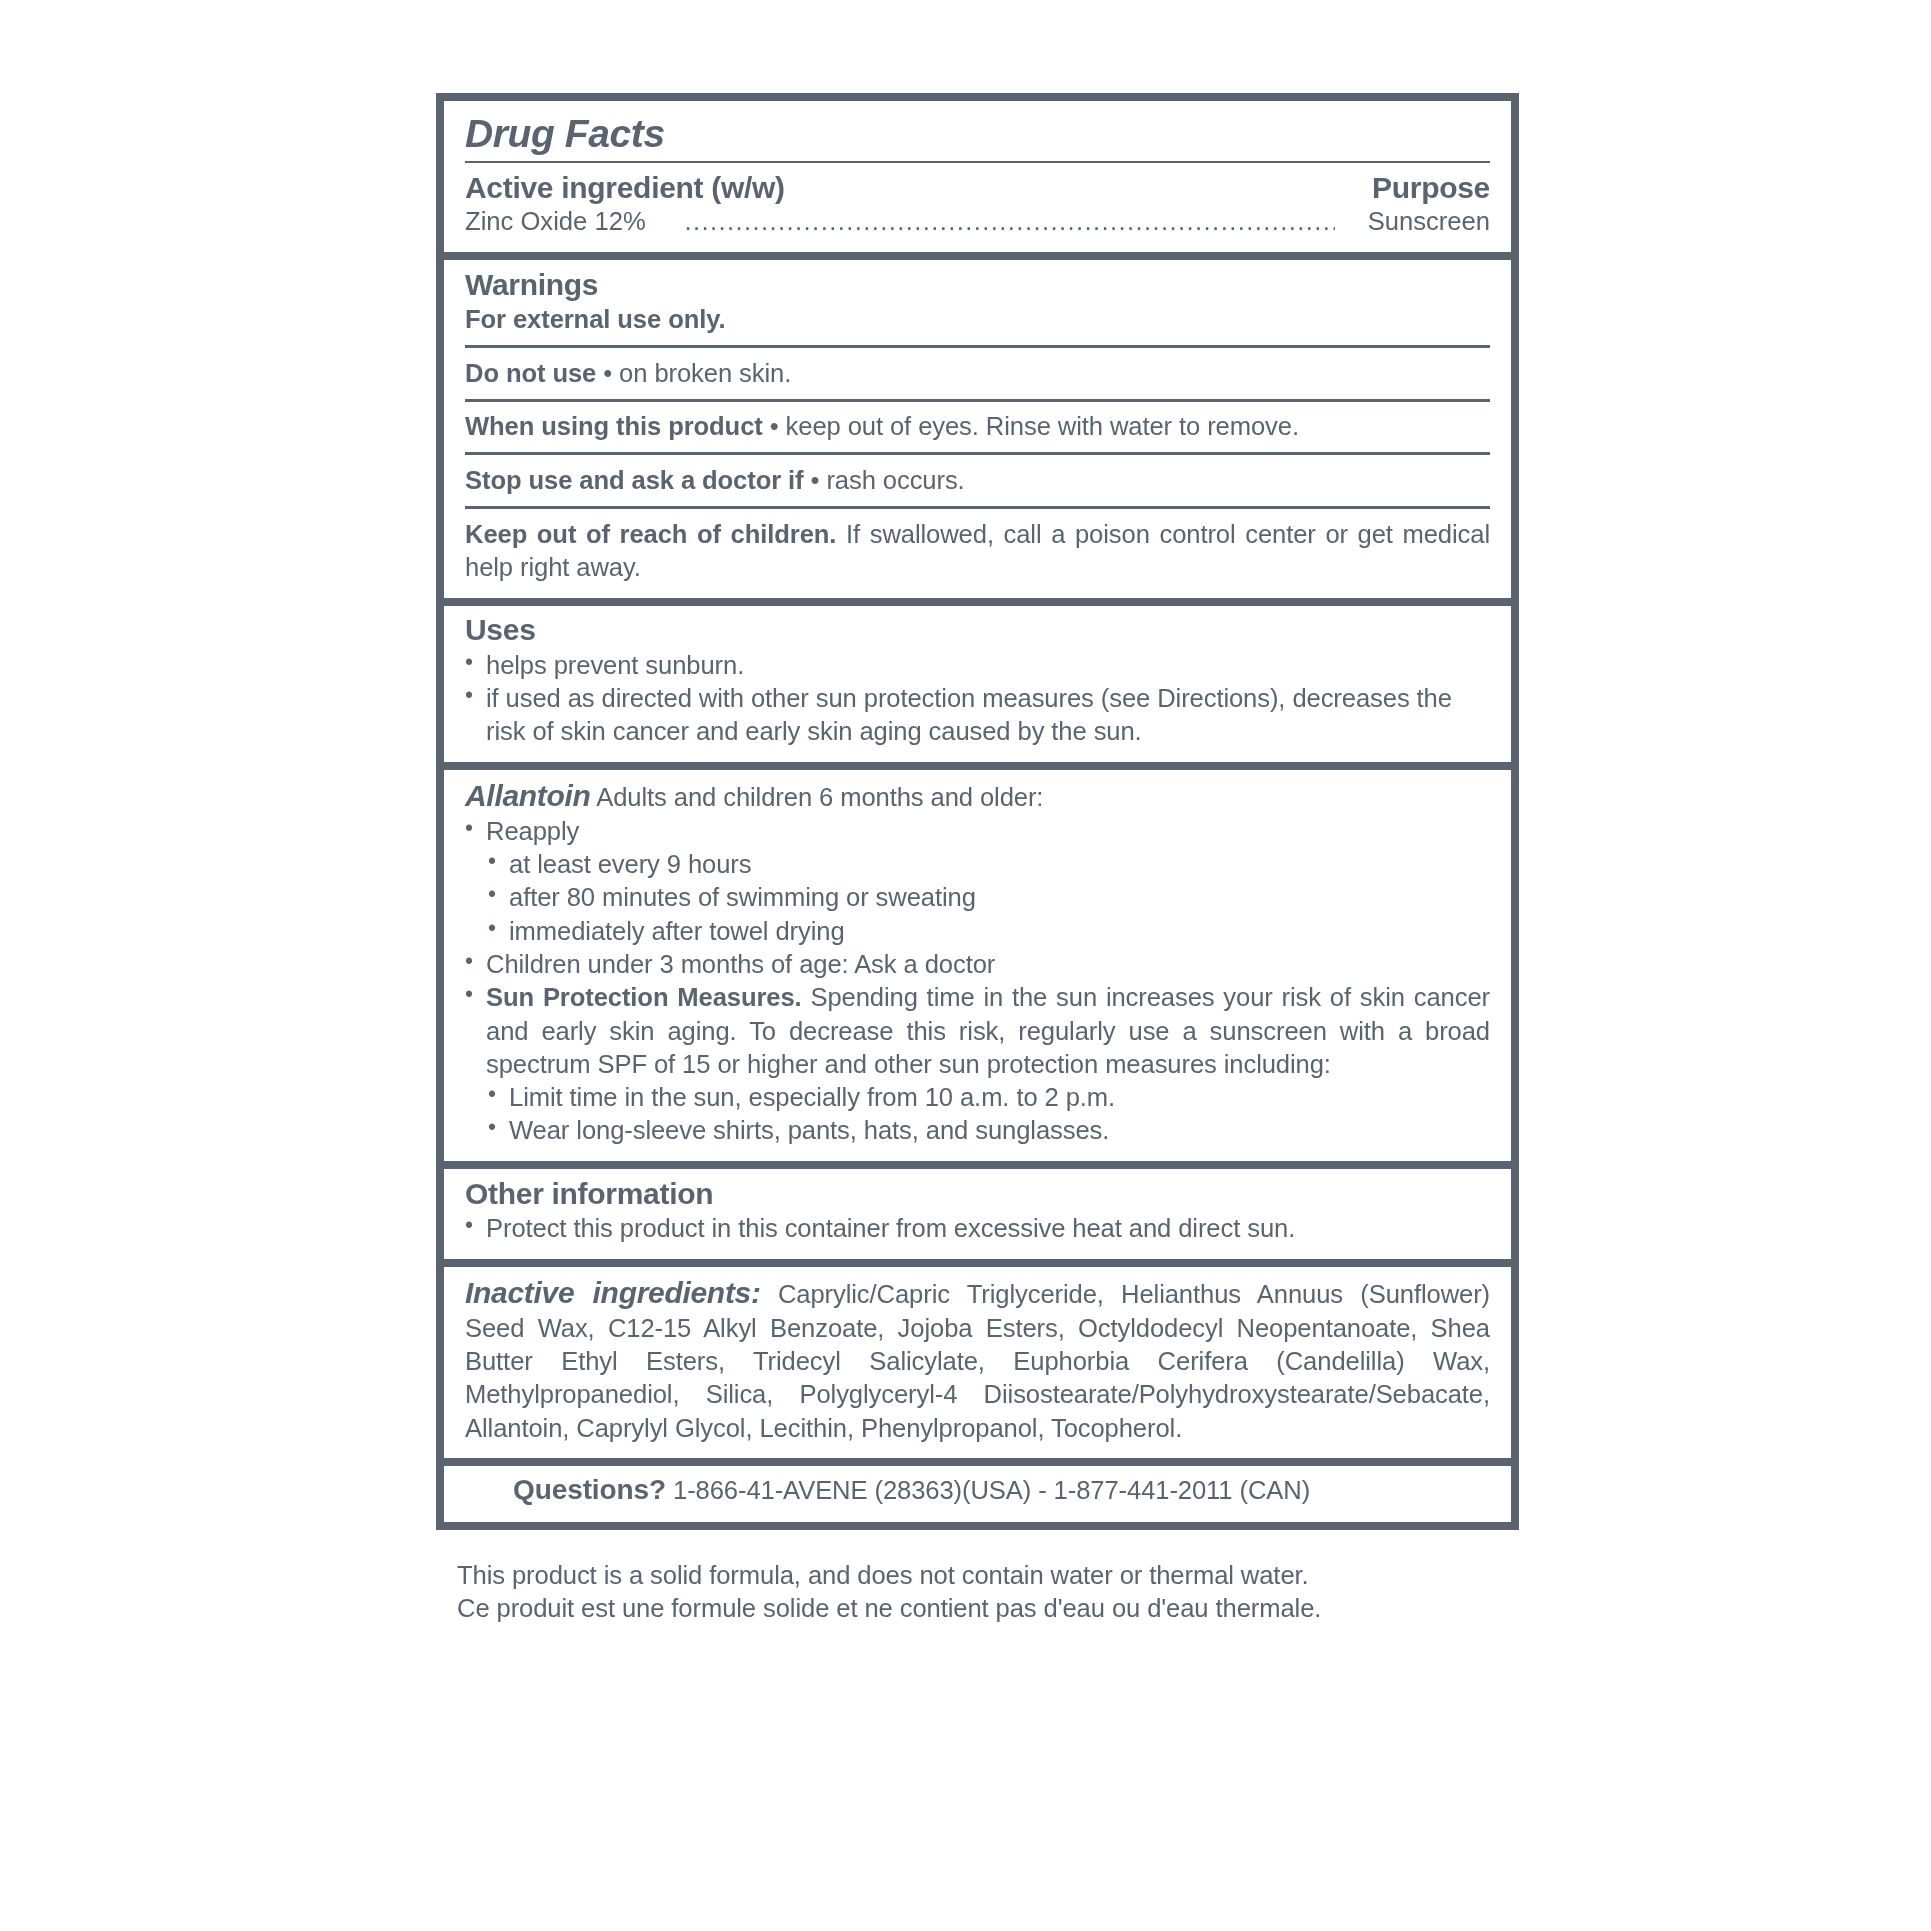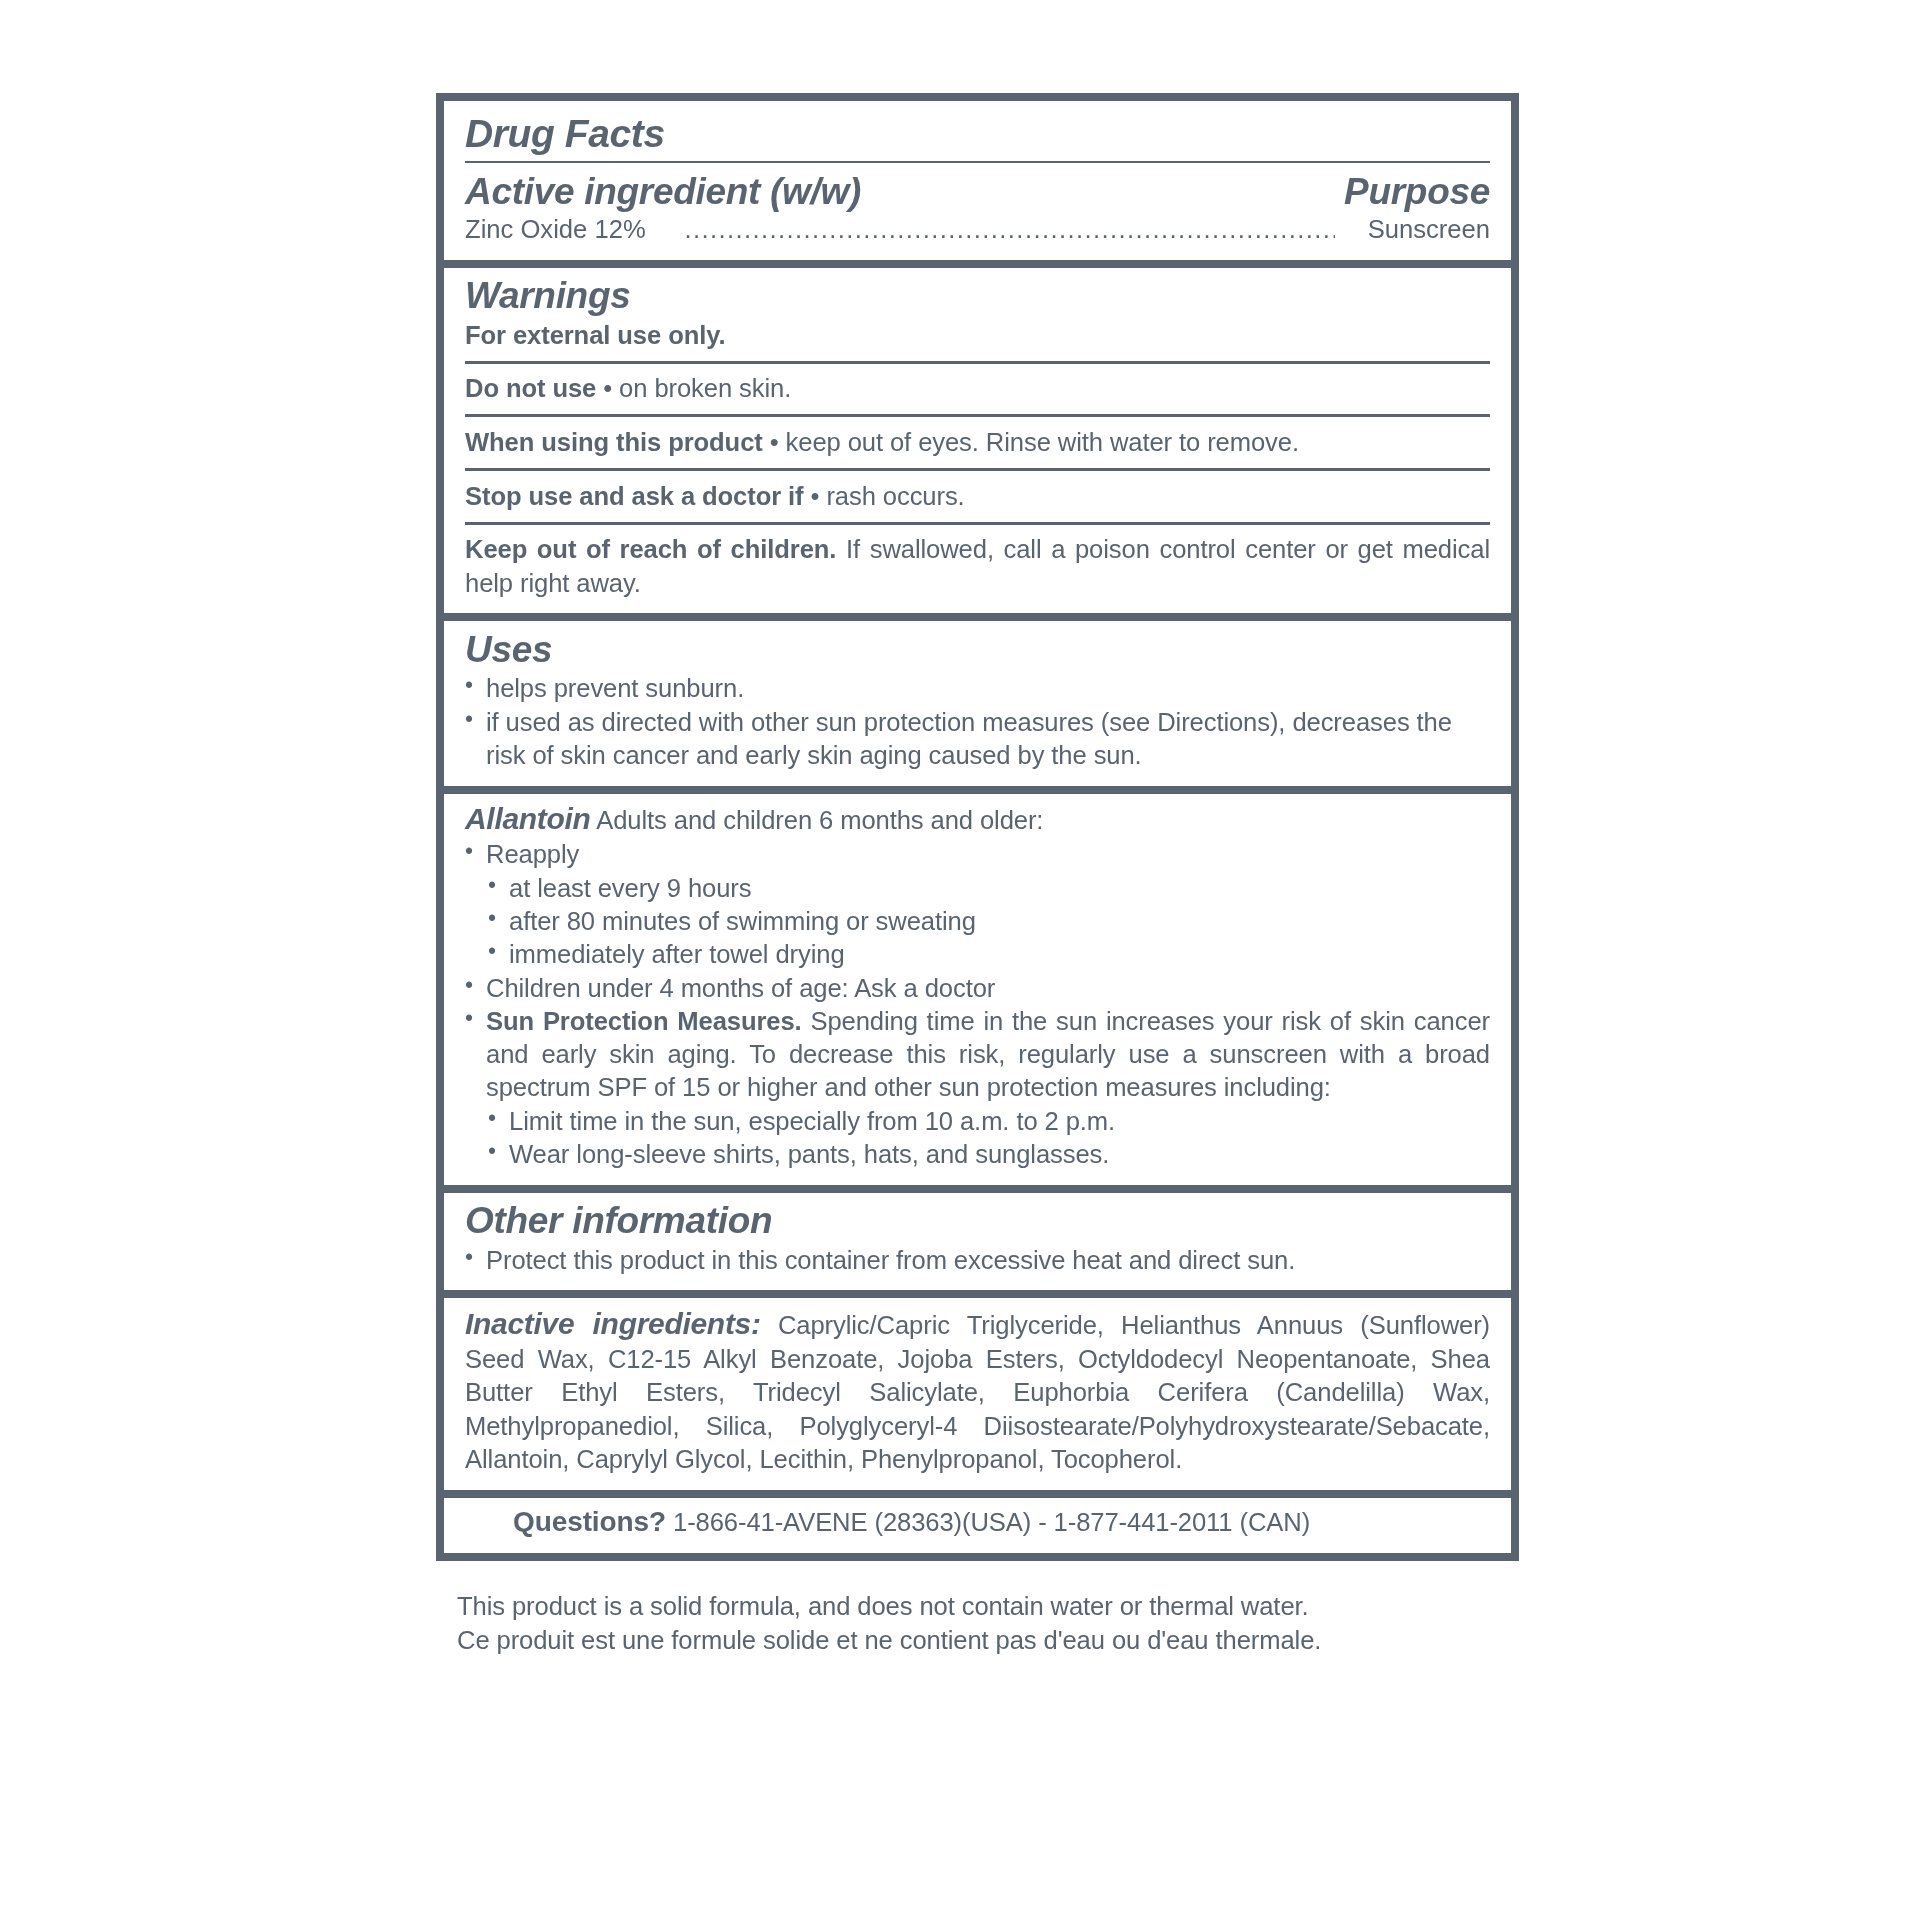--- a/index.html
+++ b/index.html
@@ -47,23 +47,22 @@
   
   .title {
     font-size: 39px;
     font-weight: bold;
     font-style: italic;
     letter-spacing: -0.4px;
     margin: 7.7px 0 5.8px 0;
     line-height: 1.05;
   }
   .hdr {
-    font-size: 37px;
-    font-weight: bold;
-    font-style: italic;
+    font-size: 30px;
+    font-weight: bold;
     letter-spacing: -0.3px;
     line-height: 1.12;
     margin: 1.9px 0 1.9px 0;
   }
   .hdr-inline {
     font-size: 30px;
     font-weight: bold;
     font-style: italic;
     letter-spacing: -0.3px;
   }
@@ -226,21 +225,21 @@
           <li>Reapply</li>
         </ul>
 
         <ul class="bl indent">
           <li>at least every 9 hours</li>
           <li>after 80 minutes of swimming or sweating</li>
           <li>immediately after towel drying</li>
         </ul>
 
         <ul class="bl">
-          <li>Children under 4 months of age: Ask a doctor</li>
+          <li>Children under 3 months of age: Ask a doctor</li>
           <li class="just">
             <span class="b">Sun Protection Measures.</span>
             <span>Spending time in the sun increases your risk of skin cancer and early skin aging. To decrease this risk, regularly use a sunscreen with a broad spectrum SPF of 15 or higher and other sun protection measures including:</span>
           </li>
         </ul>
 
         <ul class="bl indent">
           <li>Limit time in the sun, especially from 10 a.m. to 2 p.m.</li>
           <li>Wear long-sleeve shirts, pants, hats, and sunglasses.</li>
         </ul>

